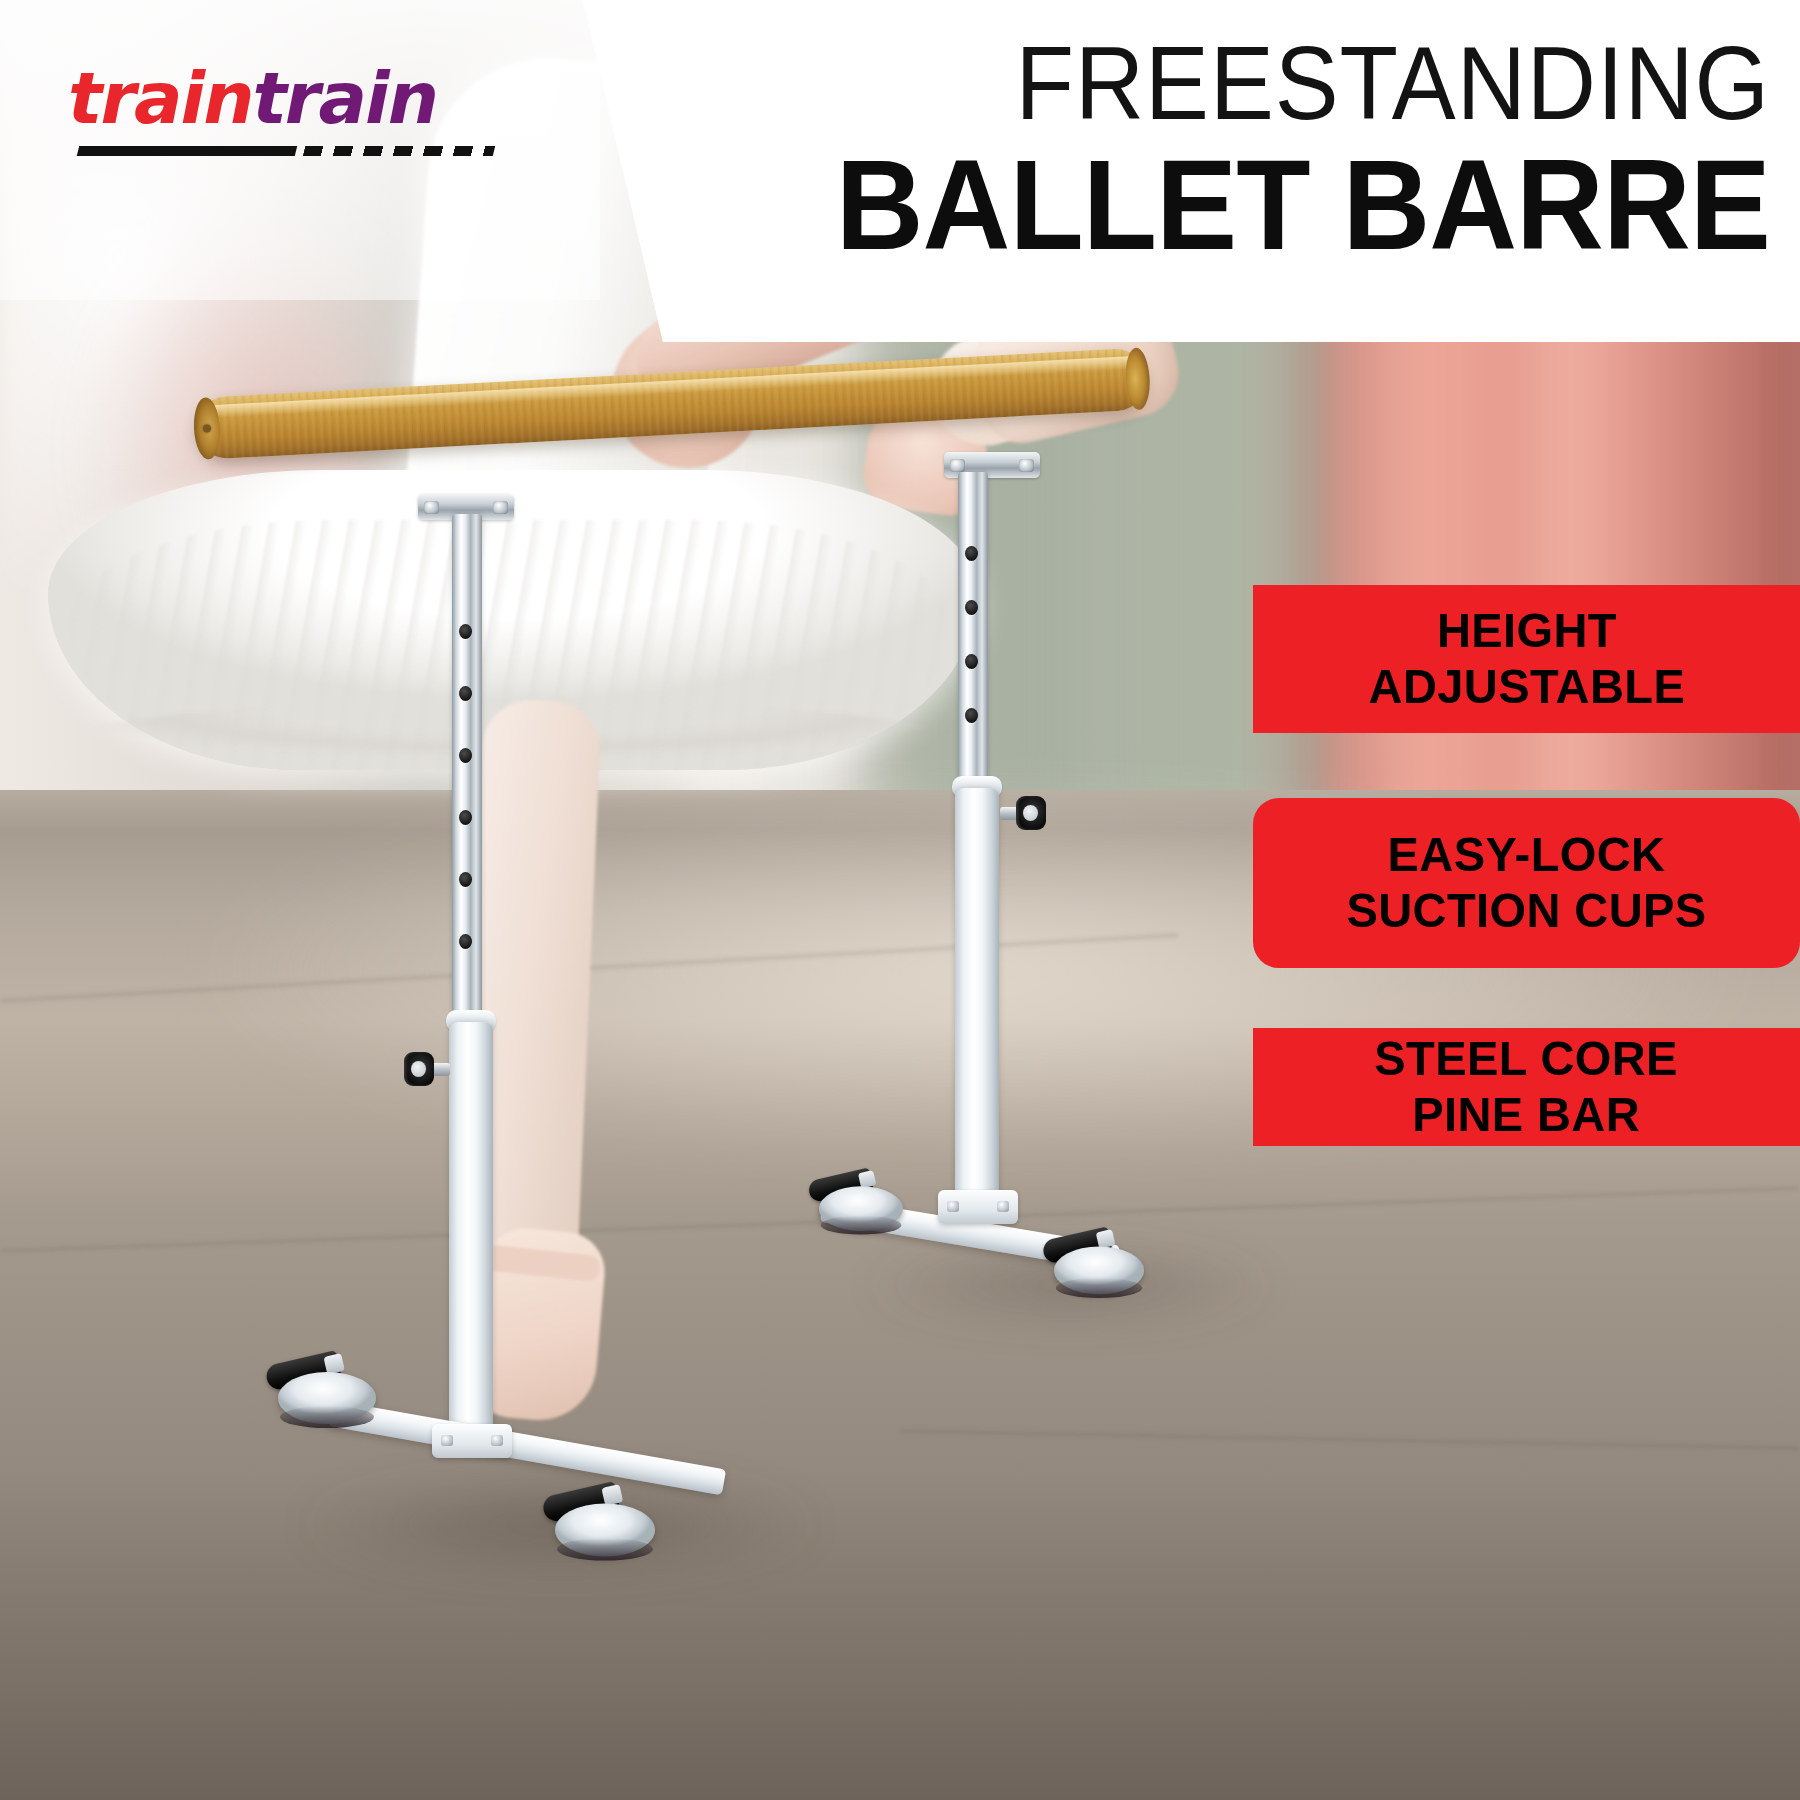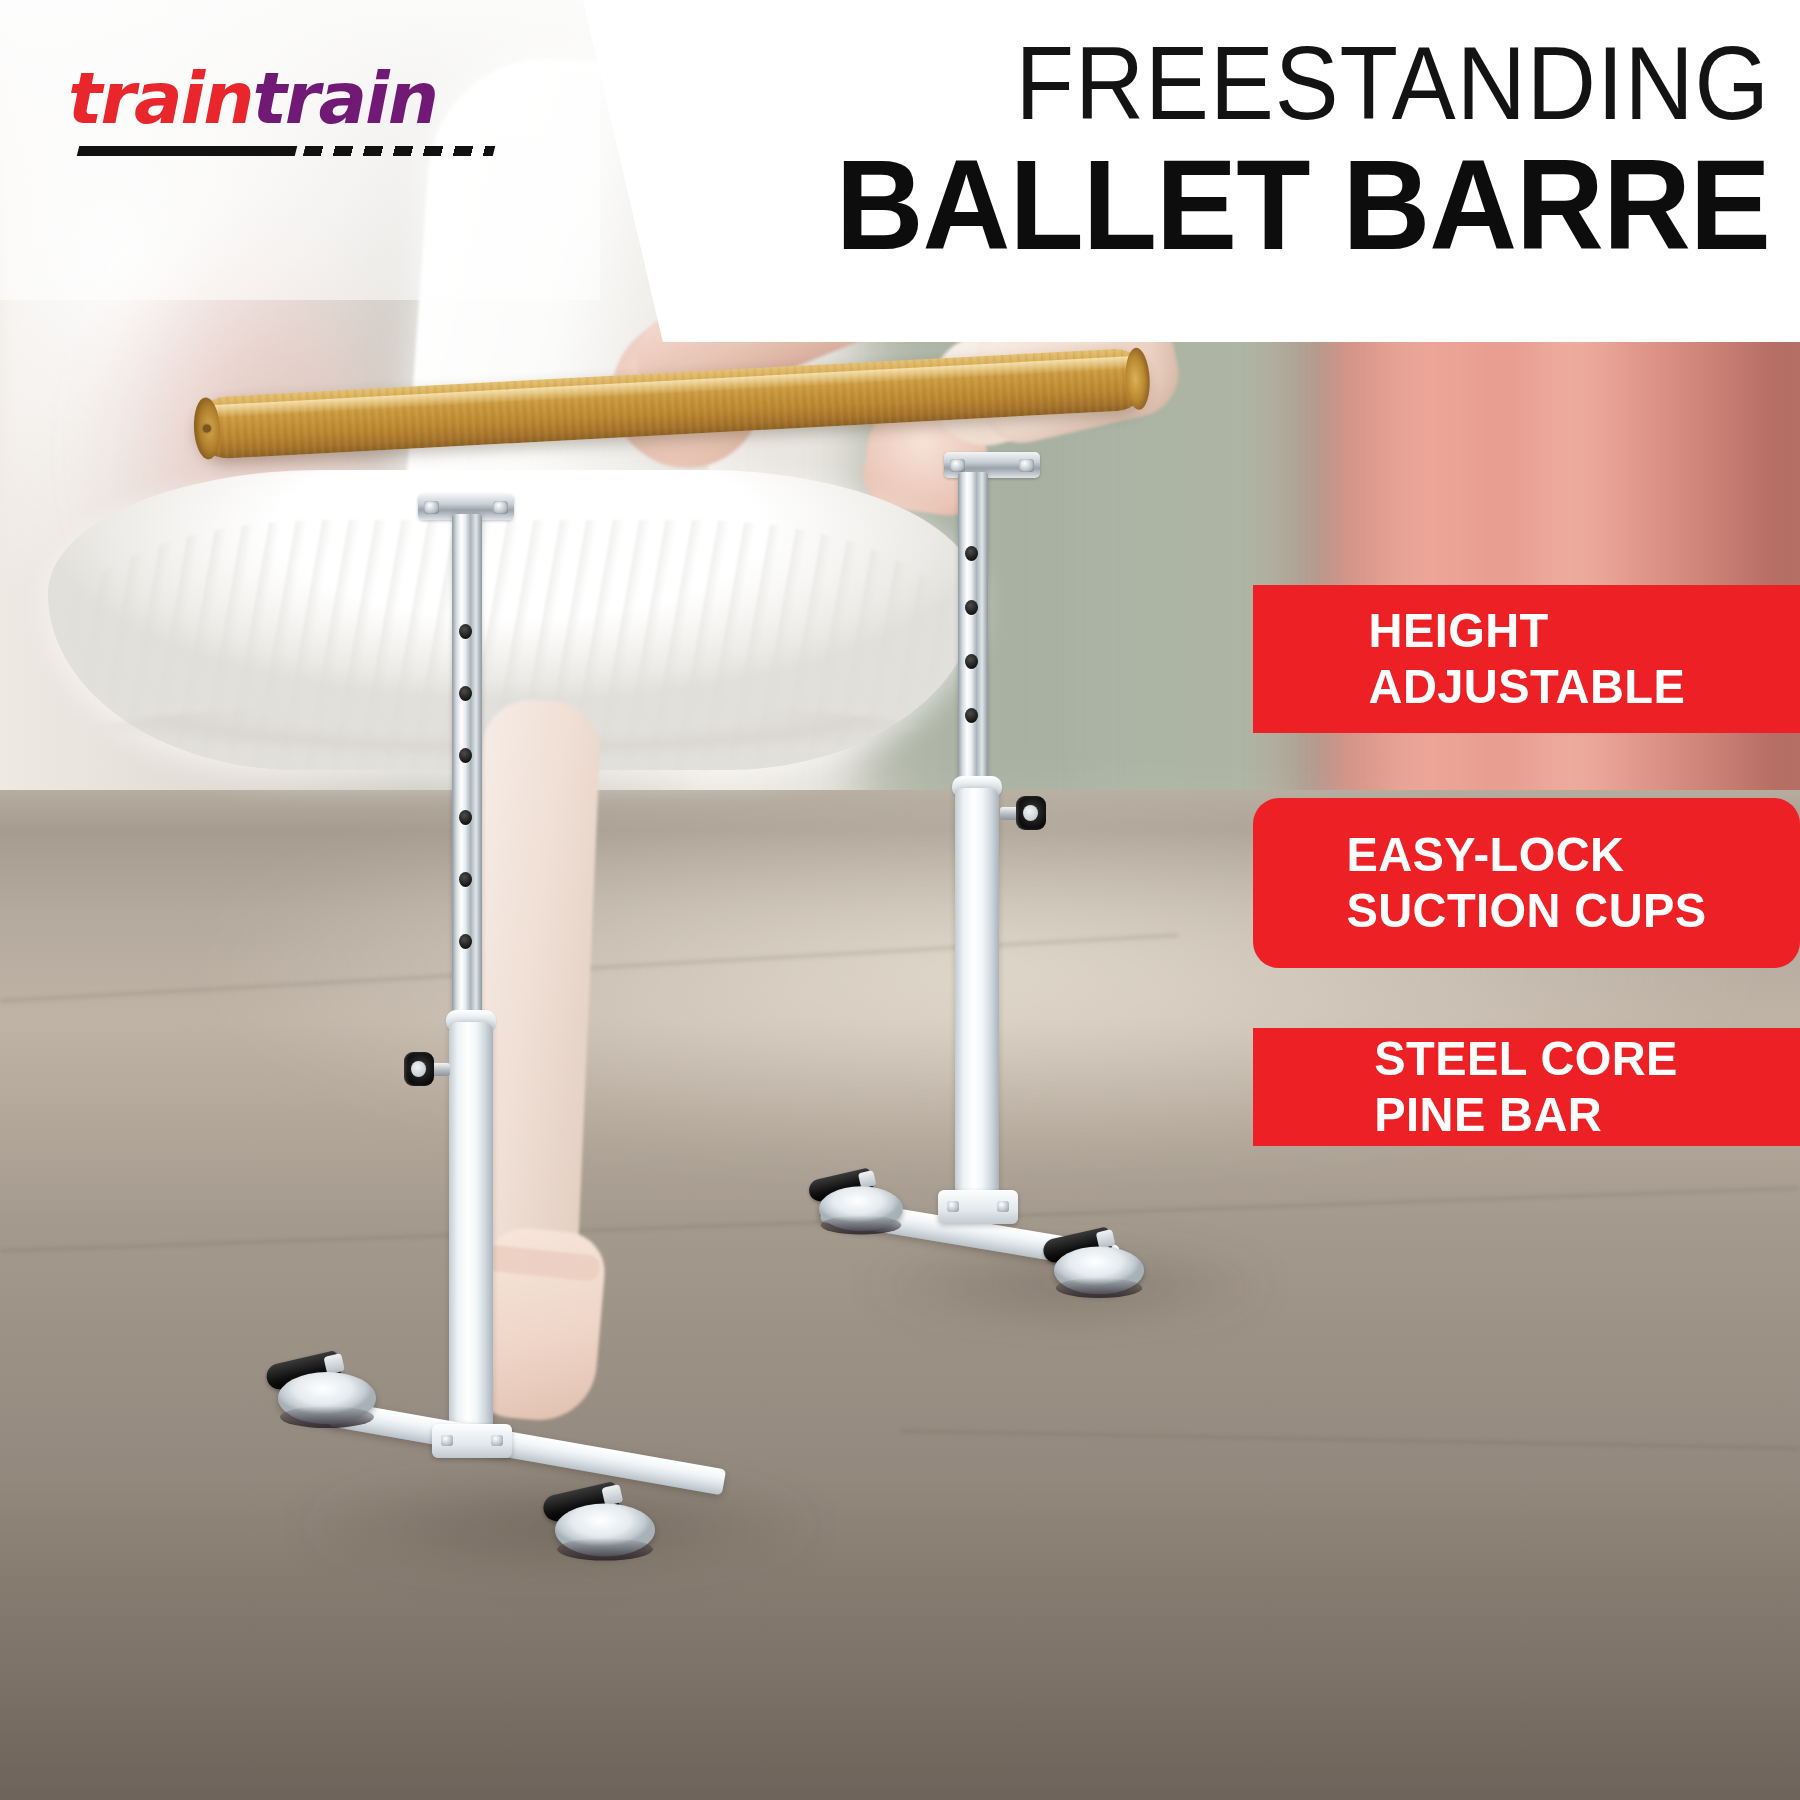--- a/index.html
+++ b/index.html
@@ -331,22 +331,23 @@
     font-family:"Liberation Sans",sans-serif;
     font-size:128px;font-weight:700;letter-spacing:-1px;
     color:#0d0d0d;line-height:1.0;margin:6px 0 0 0;
     transform:scaleX(.95);transform-origin:right center;
   }
 
   
   .features{position:absolute;left:1253px;top:585px;width:547px;}
   .badge{
     background:#ED2026;
-    color:#ffffff;
+    color:#000000;
     display:flex;align-items:center;justify-content:center;
+    text-align:center;
     padding:14px 18px;
     box-sizing:border-box;
   }
   .badge-text{
     font-family:"Liberation Sans",sans-serif;
     font-weight:700;
     font-size:49px;
     line-height:1.14;
     letter-spacing:.4px;
     transform:scaleX(.96);

